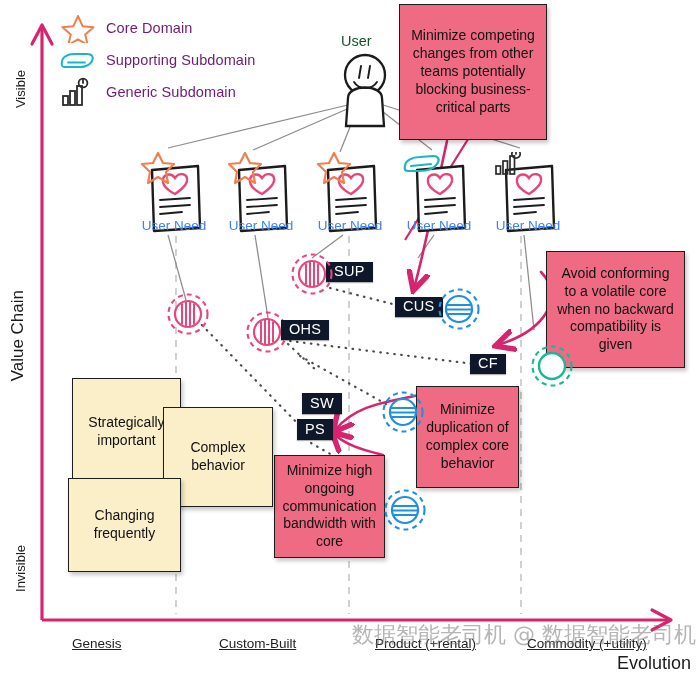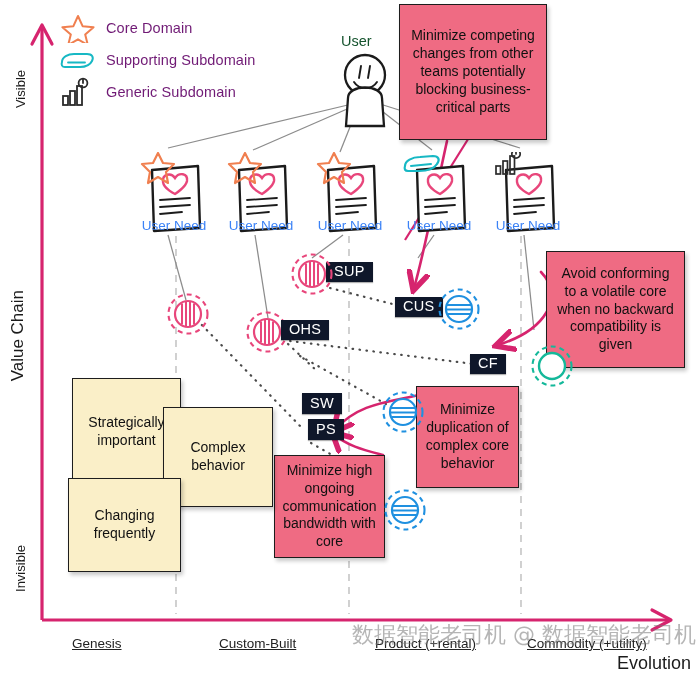--- a/index.html
+++ b/index.html
@@ -319,21 +319,21 @@
         <circle cx="22" cy="22" r="19.5" fill="none" stroke="#14b89a" stroke-width="2.1" stroke-dasharray="5 4"></circle>
         <circle cx="22" cy="22" r="13" fill="#fff" stroke="#14b89a" stroke-width="2.4"></circle>
       </svg>
     </span>
   </div>
 
   <div class="node" style="left:302px;top:365px;margin-top:28px;">
     <span class="tag">SW</span>
   </div>
 
-  <div class="node" style="left:297px;top:419px;margin-left:11px;">
+  <div class="node" style="left:297px;top:419px;">
     <span class="tag">PS</span>
   </div>
 
   <div class="node" style="left:381px;top:390px;">
     <span class="node-circ">
       <svg width="44" height="44" viewBox="0 0 44 44">
         <circle cx="22" cy="22" r="19.5" fill="none" stroke="#1f90e0" stroke-width="2.1" stroke-dasharray="5 4"></circle>
         <circle cx="22" cy="22" r="13" fill="#fff" stroke="#1f90e0" stroke-width="2.2"></circle>
         <g stroke="#1f90e0" stroke-width="2">
           <path d="M10,18 L34,18"></path>

